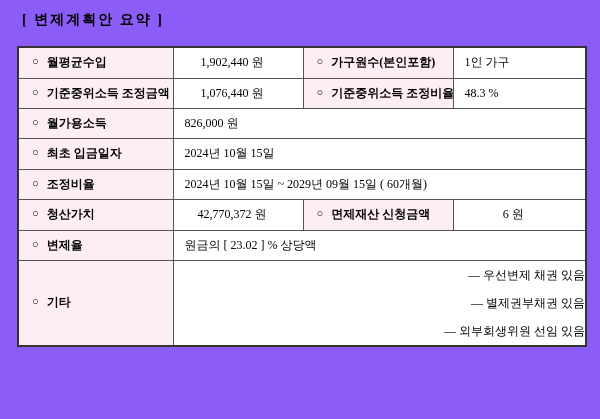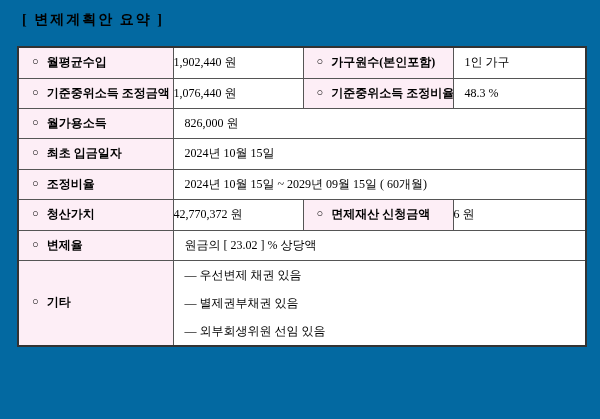--- a/index.html
+++ b/index.html
@@ -4,21 +4,21 @@
 <style>
   * { margin: 0; padding: 0; box-sizing: border-box; }
   html, body { background: #ffffff; }
   body {
     width: 600px; height: 419px;
     font-family: "Liberation Serif", "DejaVu Serif", serif;
     color: #000000;
     position: relative;
     overflow: hidden;
   }
-  .page { position: absolute; left: 0; top: 0; width: 600px; height: 419px; background: #0369a1; }
+  .page { position: absolute; left: 0; top: 0; width: 600px; height: 419px; background: #8b5cf6; }
   .doc-title {
     position: absolute; left: 22px; top: 11px;
     font-size: 14px; font-weight: bold; letter-spacing: 2px;
     color: #000000; white-space: nowrap;
   }
   table.summary {
     position: absolute; left: 17px; top: 46px;
     width: 568px;
     border-collapse: collapse;
     table-layout: fixed;
@@ -39,21 +39,21 @@
     font-weight: bold;
   }
   span.mk {
     display: inline-block;
     margin-right: 8px;
     font-size: 11px;
     position: relative;
     top: -1px;
   }
   td.txt { background: #ffffff; text-align: left;  padding-left: 11px; }
-  td.num { background: #ffffff; text-align: left; padding-right: 12px; font-family: Liberation Serif, serif; }
+  td.num { background: #ffffff; text-align: center; padding-right: 12px; font-family: Liberation Serif, serif; }
   tr.h31 { height: 31px; }
   tr.h30 { height: 30px; margin-left: 33px; }
   tr.h84 { height: 84px; }
   td.etc-cell { vertical-align: middle; }
   .etc-line { height: 28px; line-height: 28px; padding-left: 11px; }
 </style>
 </head>
 <body>
 
 <div class="page">
@@ -107,21 +107,21 @@
       </tr>
 
       <tr class="h30">
         <td class="lbl"><span class="mk">○</span><span>변제율</span></td>
         <td class="txt" colspan="3">원금의 [ 23.02 ] % 상당액</td>
       </tr>
 
 
       <tr class="h84">
         <td class="lbl"><span class="mk">○</span><span>기타</span></td>
-        <td class="txt etc-cell" colspan="3" style="padding-left:0;">
+        <td class="txt etc-cell" colspan="3" style="padding-left:14px;text-align:right;">
           <div class="etc-line">— 우선변제 채권 있음</div>
           <div class="etc-line">— 별제권부채권 있음</div>
           <div class="etc-line">— 외부회생위원 선임 있음</div>
         </td>
       </tr>
 
     </tbody>
   </table>
 
 </div>

